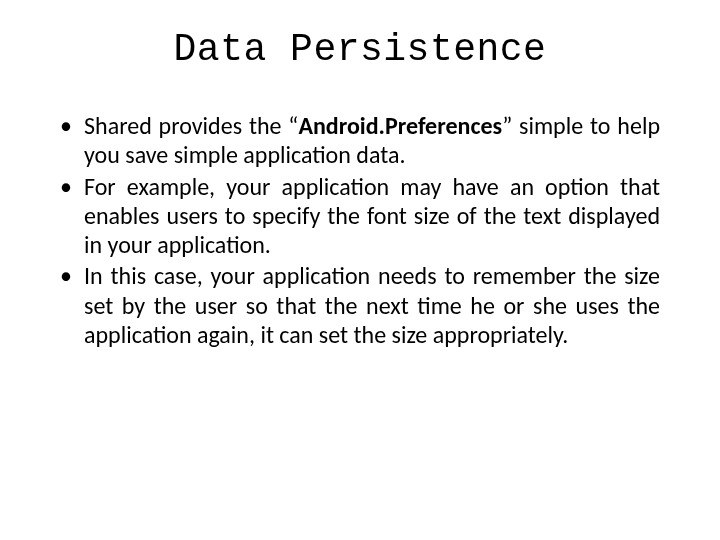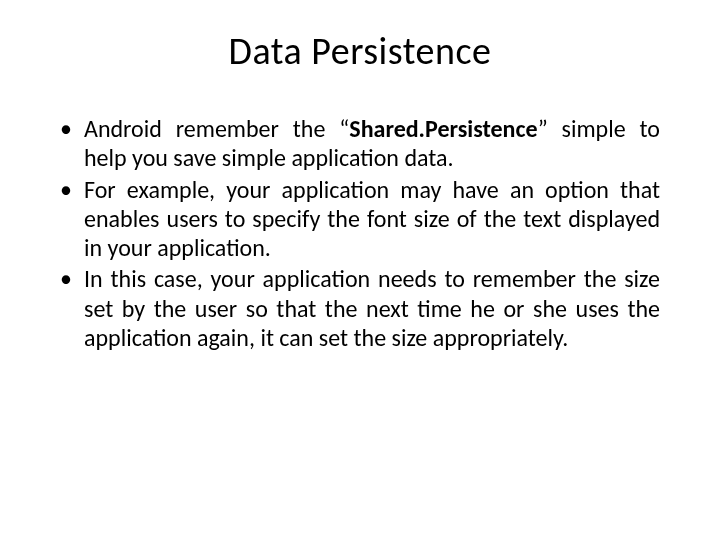--- a/index.html
+++ b/index.html
@@ -17,20 +17,21 @@
     height: 540px;
     box-sizing: border-box;
     padding: 28px 50px 40px 50px;
   }
   .title {
     text-align: center;
     font-size: 38px;
     font-weight: 400;
     margin: 0 0 40px 0;
     letter-spacing: 0.5px;
+    font-family: Liberation Mono, monospace;
   }
   .content {
     padding: 0 10px;
   }
   .bullet {
     display: flex;
     align-items: flex-start;
     margin-bottom: 2px;
   }
   .bullet-mark {
@@ -56,21 +57,21 @@
 </head>
 <body>
 
 <div class="slide">
   <h1 class="title">Data Persistence</h1>
   <div class="content">
 
     <div class="bullet">
       <div class="bullet-mark">•</div>
       <div class="bullet-text">
-        <span>Android remember the “</span><span class="bold">Shared.Persistence</span><span>” simple to help you save simple application data.</span>
+        <span>Shared provides the “</span><span class="bold">Android.Preferences</span><span>” simple to help you save simple application data.</span>
       </div>
     </div>
 
     <div class="bullet">
       <div class="bullet-mark">•</div>
       <div class="bullet-text">
         <span>For example, your application may have an option that enables users to specify the font size of the text displayed in your application.</span><span class="bold"></span><span></span>
       </div>
     </div>
 

